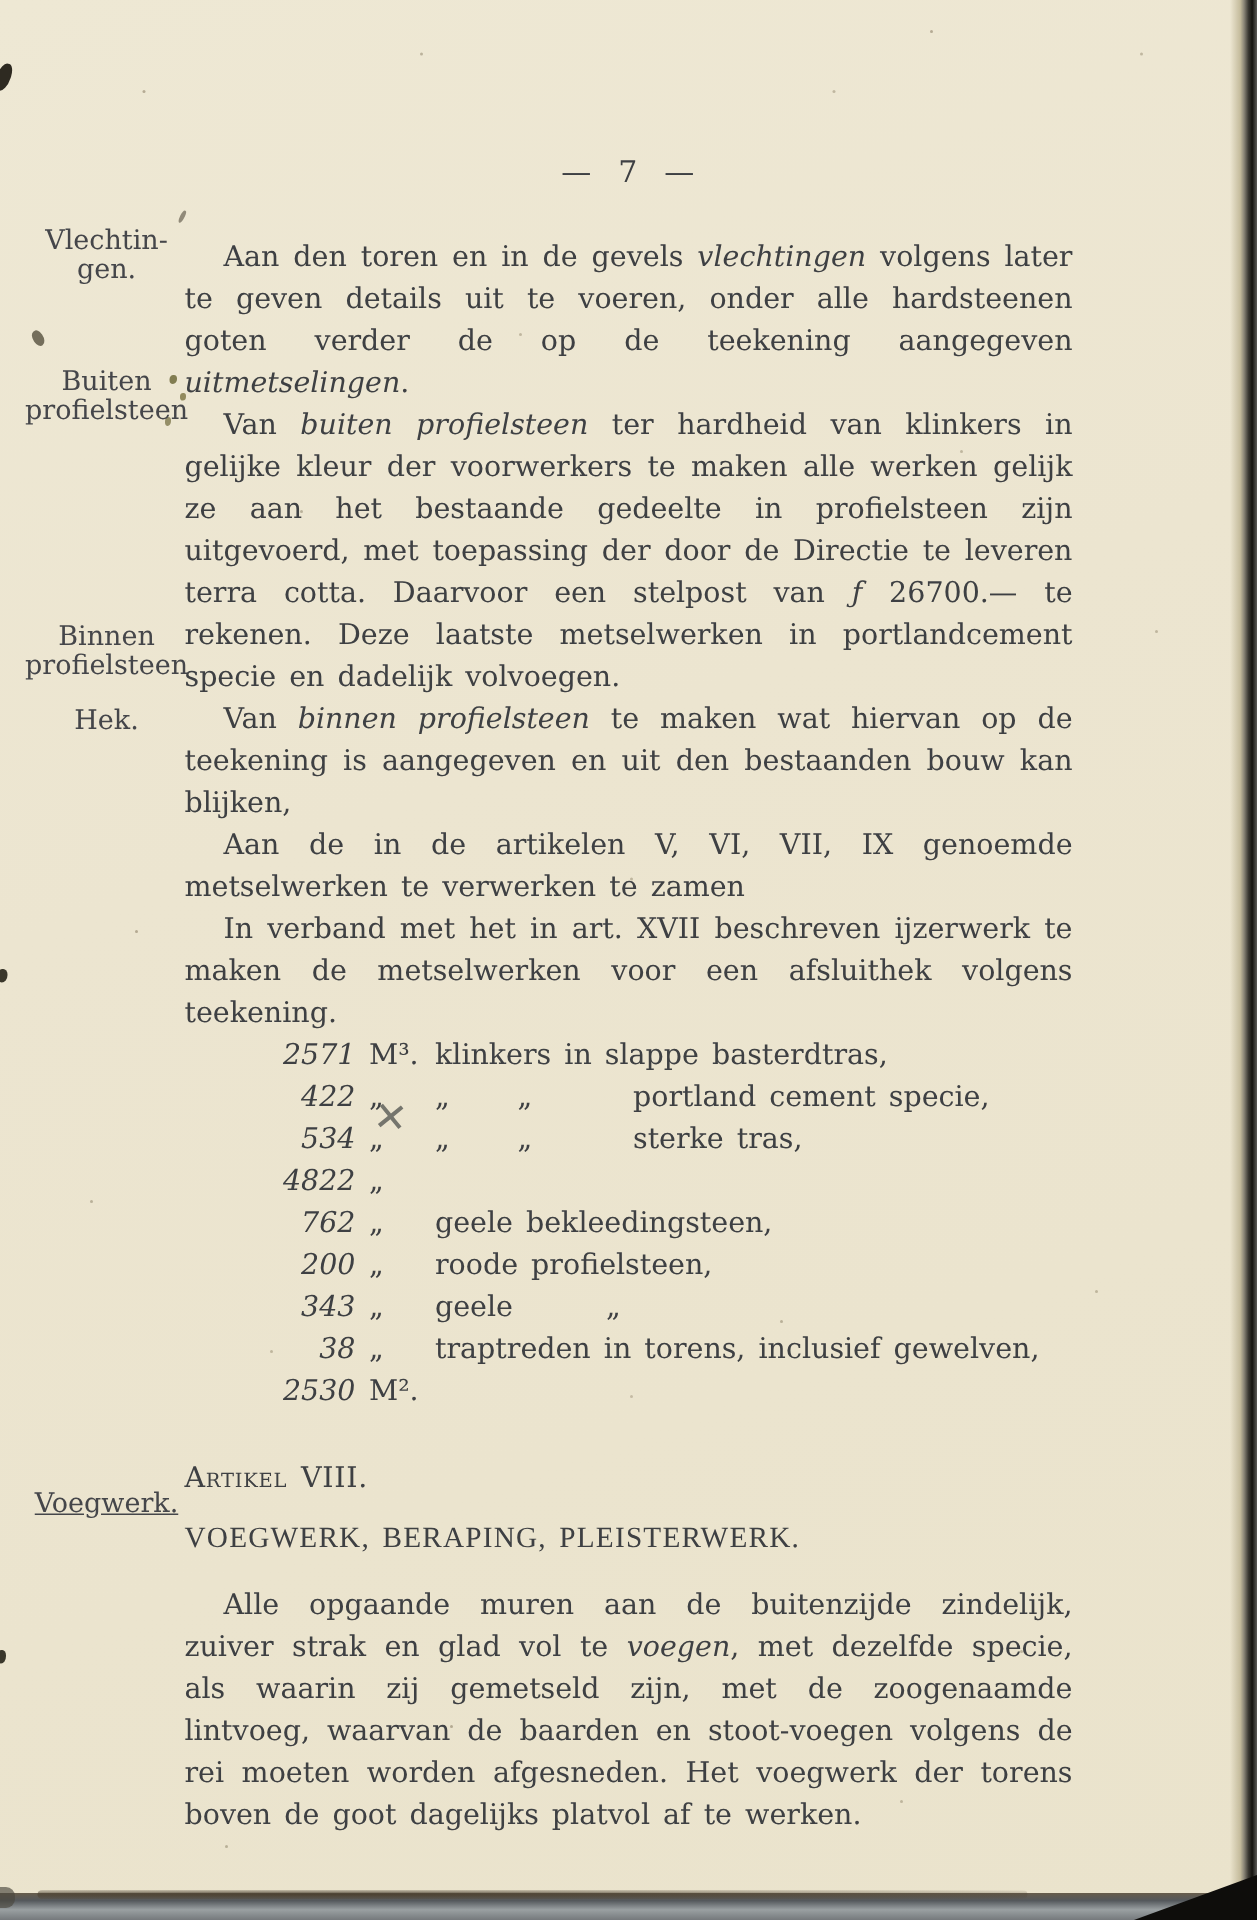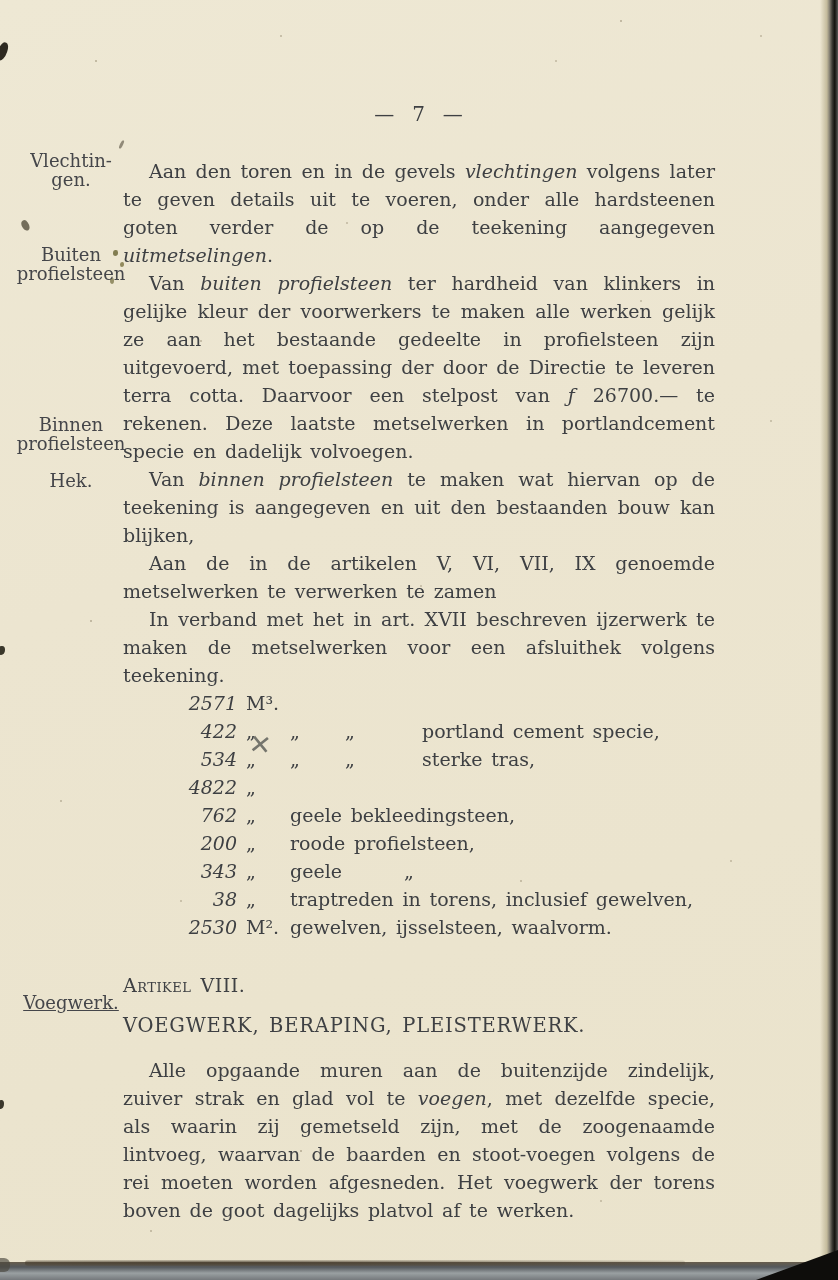--- a/index.html
+++ b/index.html
@@ -145,20 +145,21 @@
     <p><span>Van </span><span class="it">binnen profielsteen</span><span> te maken wat hiervan op de teekening is aangegeven en uit den bestaanden bouw kan blijken,</span></p>
 
     <p>Aan de in de artikelen V, VI, VII, IX genoemde metselwerken te verwerken te zamen</p>
 
     <p>In verband met het in art. XVII beschreven ijzerwerk te maken de metselwerken voor een afsluithek volgens teekening.</p>
 
     <div class="qlist">
       <div class="qrow">
         <span class="qty">2571</span>
         <span class="unit">M³.</span>
+        <span class="desc">klinkers in slappe basterdtras,</span>
       </div>
       <div class="qrow">
         <span class="qty">422</span>
         <span class="unit">„</span>
         <span class="desc"><span class="d1">„</span><span class="d2">„</span><span>portland cement specie,</span></span>
       </div>
       <div class="qrow">
         <span class="qty">534</span>
         <span class="unit">„</span>
         <span class="desc"><span class="d1">„</span><span class="d2">„</span><span>sterke tras,</span></span>
@@ -183,26 +184,25 @@
         <span class="desc"><span>geele</span><span class="tditto">„</span></span>
       </div>
       <div class="qrow">
         <span class="qty">38</span>
         <span class="unit">„</span>
         <span class="desc">traptreden in torens, inclusief gewelven,</span>
       </div>
       <div class="qrow">
         <span class="qty">2530</span>
         <span class="unit">M².</span>
-        <span class="desc">gewelven, ijsselsteen, waalvorm.</span>
       </div>
     </div>
 
     <h3 class="artikel-heading" style="font-weight:normal;">Artikel VIII.</h3>
-    <h2 class="section-heading" style="font-weight:normal;">VOEGWERK, BERAPING, PLEISTERWERK.</h2>
+    <h2 class="section-heading" style="font-weight:normal;font-family:Liberation Serif, serif;">VOEGWERK, BERAPING, PLEISTERWERK.</h2>
 
     <p class="p-last"><span>Alle opgaande muren aan de buitenzijde zindelijk, zuiver strak en glad vol te </span><span class="it">voegen</span><span>, met dezelfde specie, als waarin zij gemetseld zijn, met de zoogenaamde lintvoeg, waarvan de baarden en stoot-voegen volgens de rei moeten worden afgesneden. Het voegwerk der torens boven de goot dagelijks platvol af te werken.</span></p>
 
   </div>
 
   <div class="pencil-x">✕</div>
 
   <div class="edge-right"></div>
   <div class="edge-bottom"></div>
   <div class="edge-bottom-smudge"></div>

